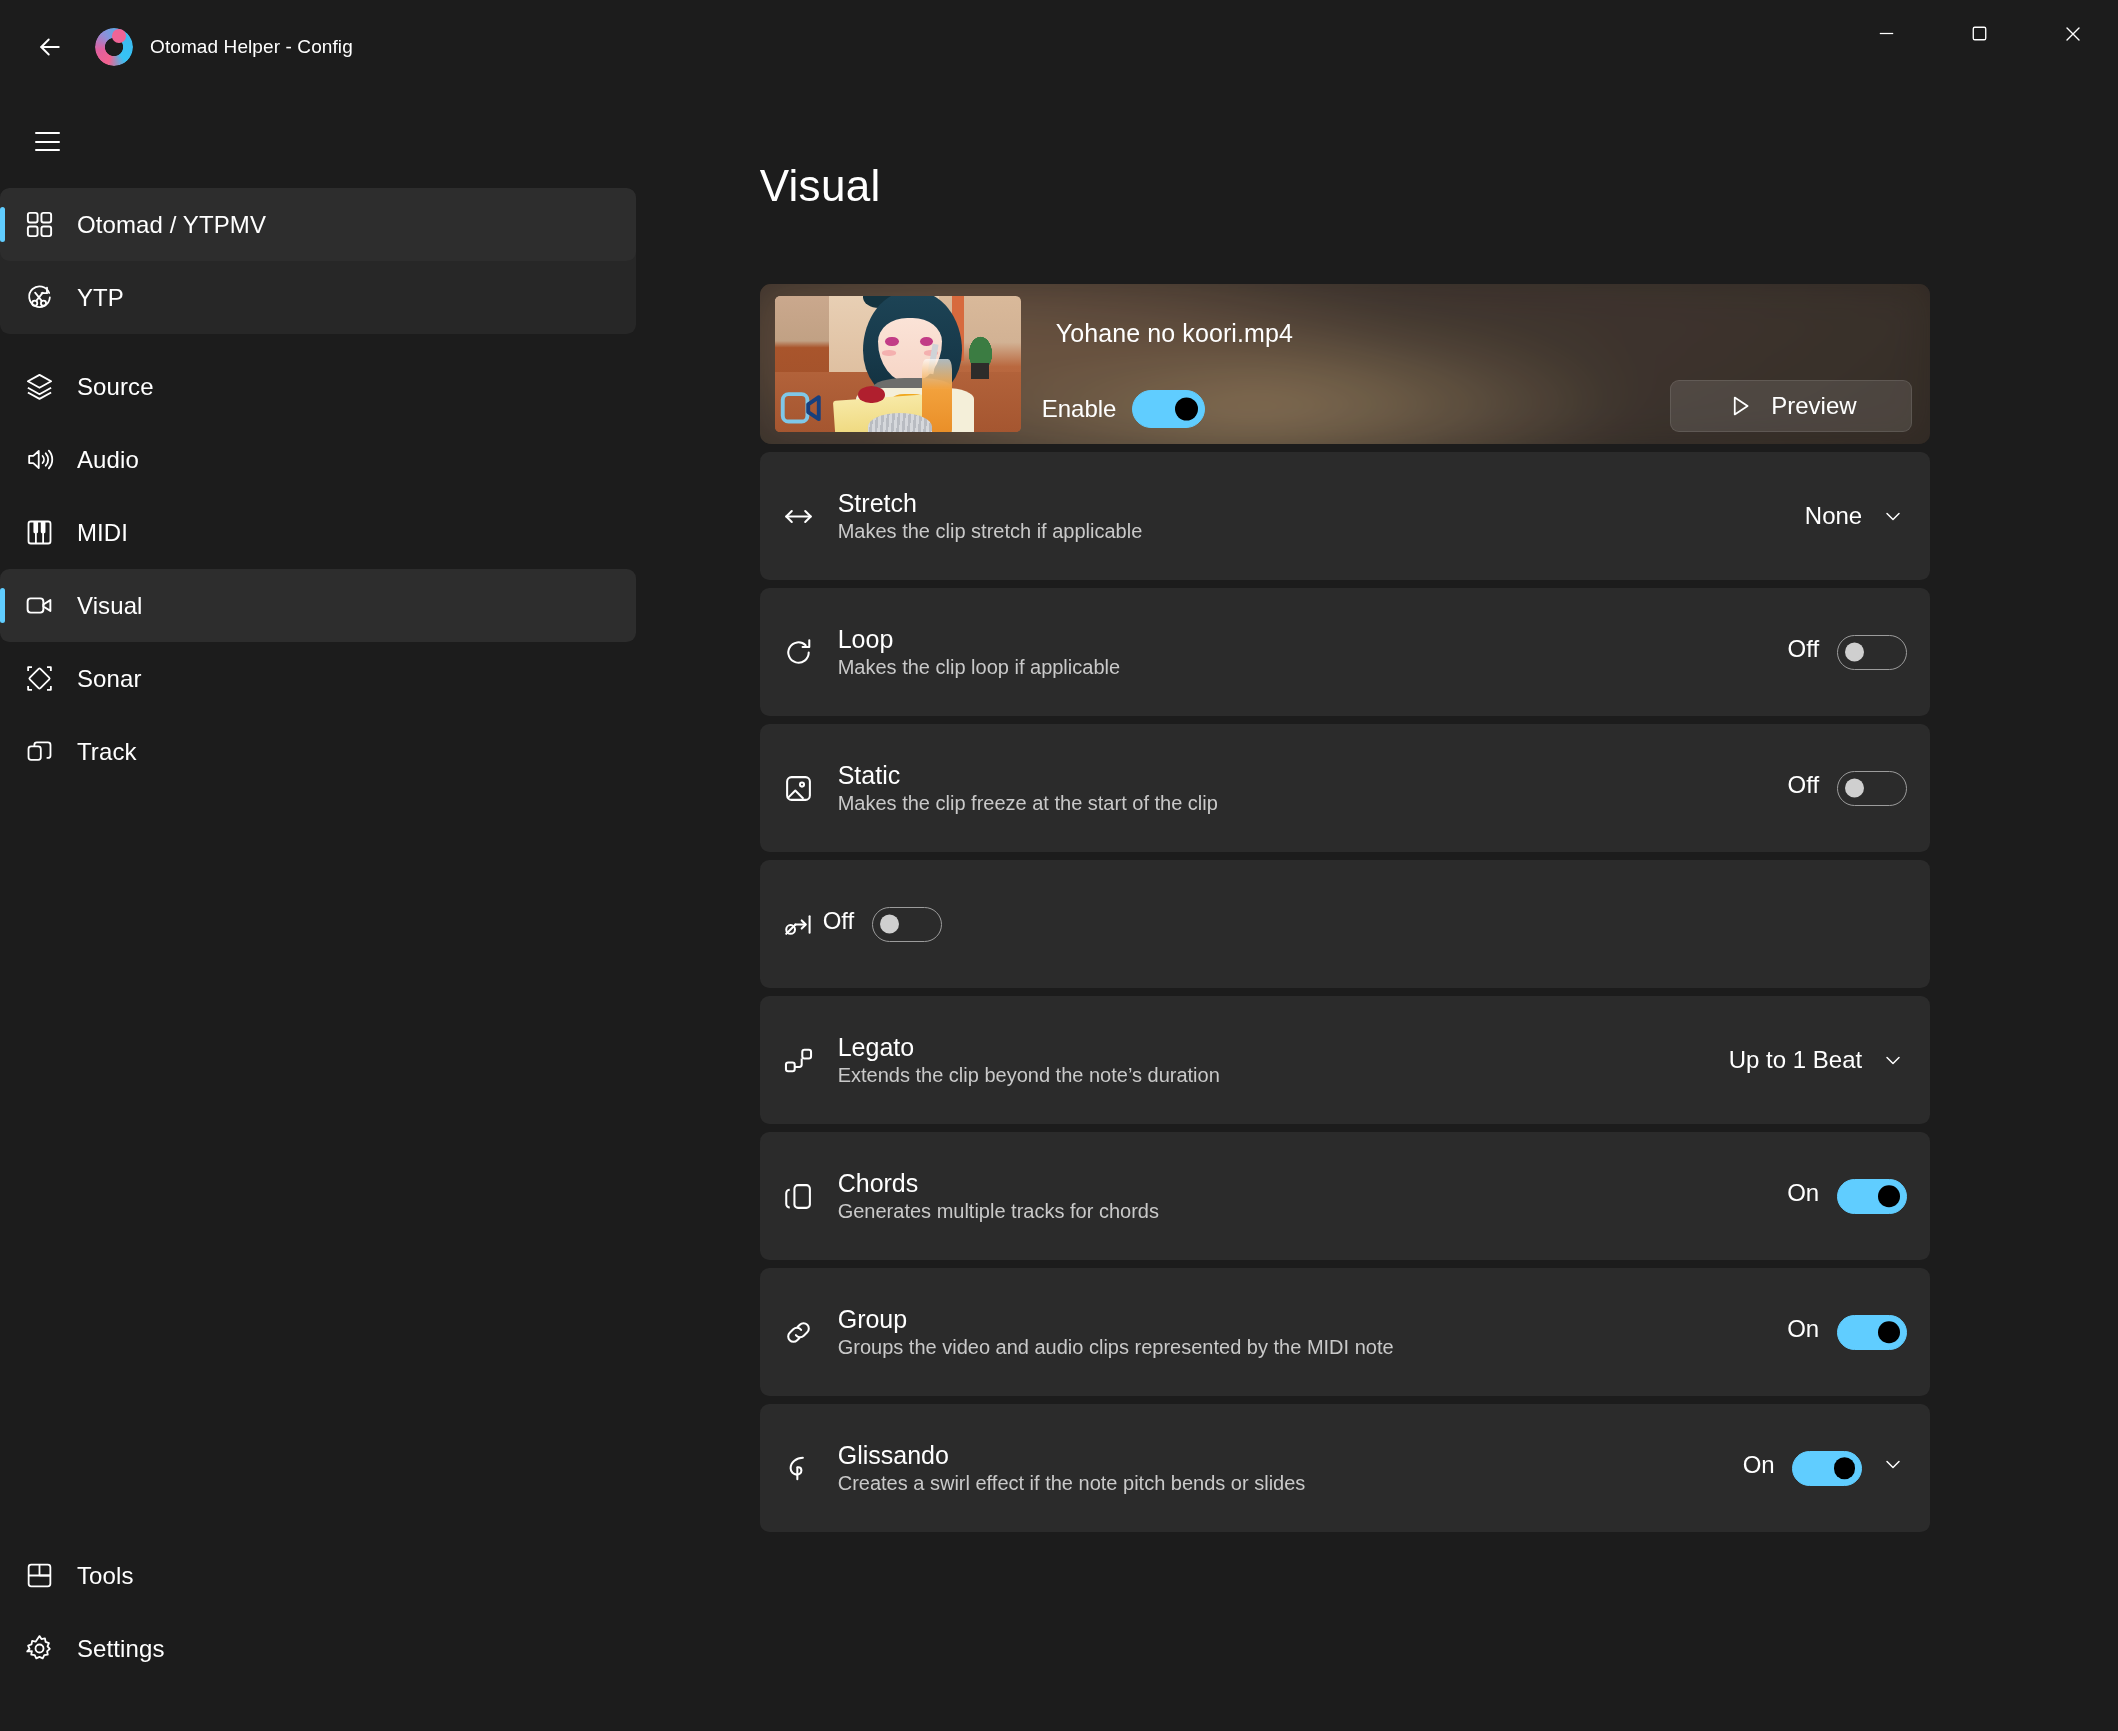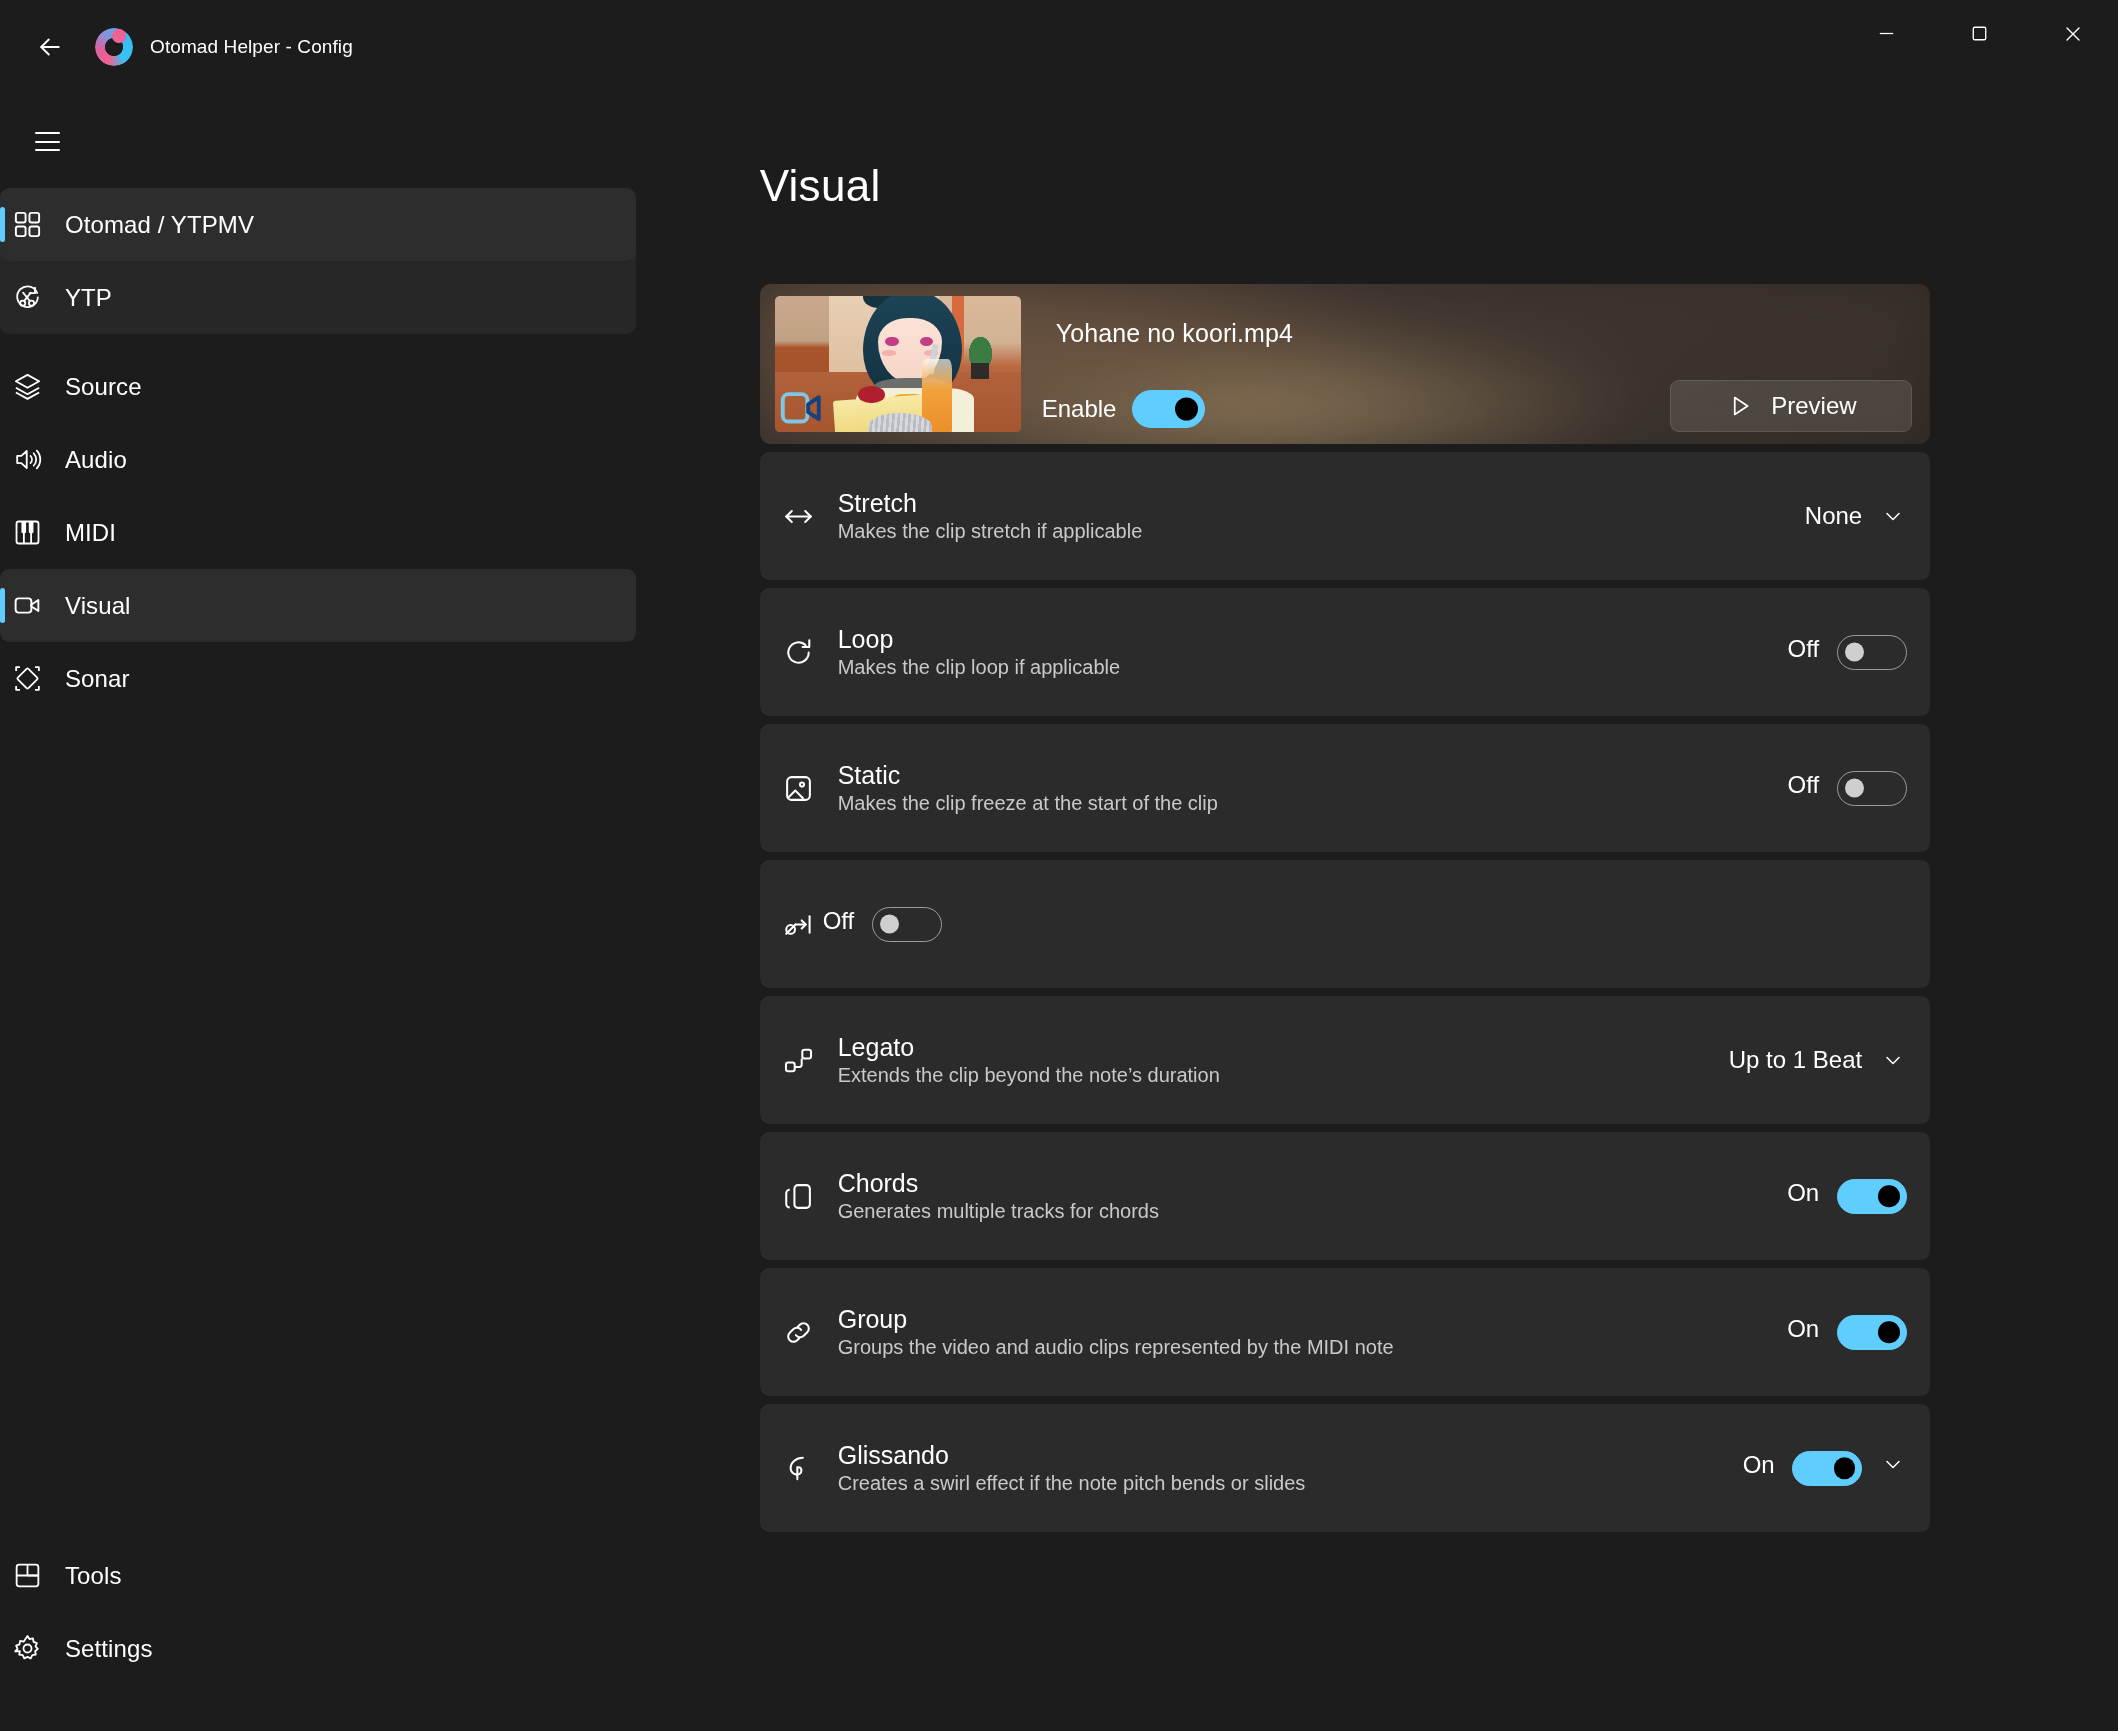--- a/index.html
+++ b/index.html
@@ -51,21 +51,21 @@
   #sidebar {
     position: absolute; left: 0; top: 188px; width: 636px; height: 1543px;
     display: flex; flex-direction: column;
   }
   .nav-group {
     background: #272727; border-radius: 9.4px;
     margin: 0 0 16px 0; overflow: hidden;
   }
   .nav-item {
     position: relative; height: 73px; display: flex; align-items: center;
-    padding-left: 8px; cursor: pointer; border-radius: 9.4px;
+    padding-left: 20px; cursor: pointer; border-radius: 9.4px;
   }
   .nav-item.sel { background: #2d2d2d; }
   .nav-item.sel::before {
     content: ""; position: absolute; left: 0; top: 19px;
     width: 4.7px; height: 35px; border-radius: 2.7px; background: #60cdff;
   }
   .nav-icon {
     width: 38px; height: 38px; margin-right: 19px; flex: 0 0 38px;
     display: flex; align-items: center; justify-content: center;
   }
@@ -293,20 +293,29 @@
   <div class="nav-item">
     <span class="nav-icon">
       <svg width="31" height="31" viewBox="0 0 24 24" fill="none" stroke="#fff" stroke-width="1.4" stroke-linejoin="round">
         <rect x="6.2" y="6.2" width="11.6" height="11.6" transform="rotate(45 12 12)" rx="1"></rect>
         <path d="M3.2 6.2V3.2h3M17.8 3.2h3v3M20.8 17.8v3h-3M6.2 20.8h-3v-3"></path>
       </svg>
     </span>
     <span class="nav-label">Sonar</span>
   </div>
 
+  <div class="nav-item">
+    <span class="nav-icon">
+      <svg width="31" height="31" viewBox="0 0 24 24" fill="none" stroke="#fff" stroke-width="1.4" stroke-linejoin="round">
+          <rect x="3.5" y="8" width="9.5" height="10.5" rx="2"></rect>
+          <path d="M8 8V7a2 2 0 0 1 2-2h8.5a2 2 0 0 1 2 2v8a2 2 0 0 1-2 2h-1"></path>
+        </svg>
+    </span>
+    <span class="nav-label">Track</span>
+  </div>
 
   <div class="nav-spacer"></div>
 
   <div class="nav-item">
     <span class="nav-icon">
       <svg width="31" height="31" viewBox="0 0 24 24" fill="none" stroke="#fff" stroke-width="1.4" stroke-linejoin="round">
           <rect x="3.6" y="3.6" width="16.8" height="16.8" rx="2"></rect>
           <path d="M12 3.6v8.4M3.6 12h16.8"></path>
           <path d="M20.4 12h-8.4"></path>
         </svg>

